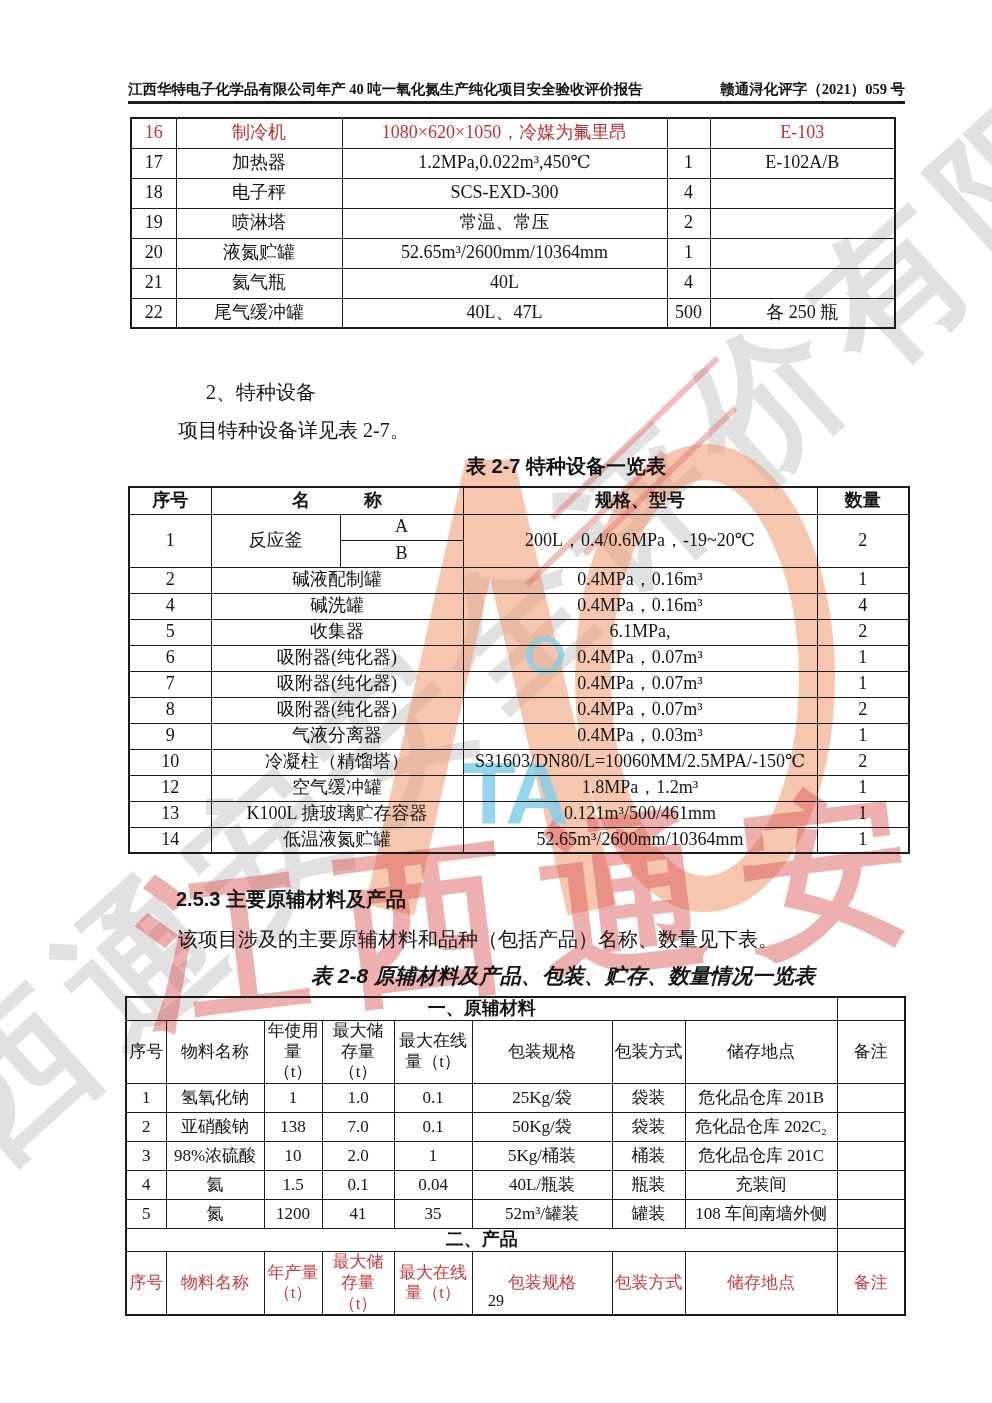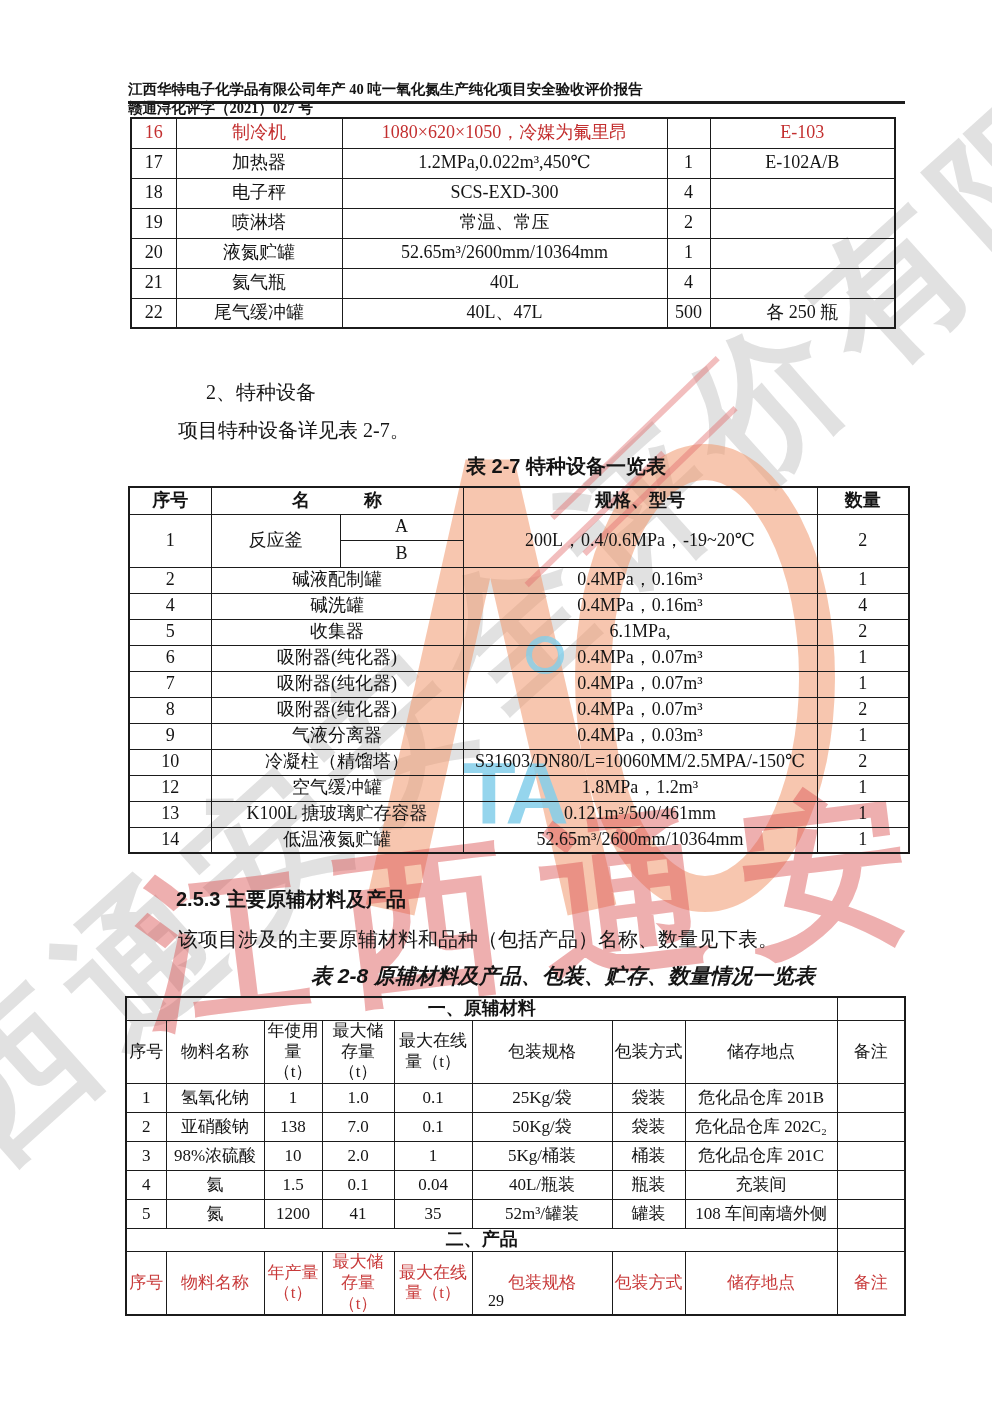--- a/index.html
+++ b/index.html
@@ -17,21 +17,21 @@
            font-weight:bold;font-size:168px;letter-spacing:34px;color:rgba(219,88,88,0.48);
            transform:rotate(-7deg);transform-origin:0 50%;white-space:nowrap;}
   .wm-redline{height:6px;background:rgba(226,110,110,0.45);transform:rotate(-44deg);}
   .wm-blue-ta{left:462px;top:742px;font-family:"Liberation Sans","DejaVu Sans",sans-serif;
            font-weight:bold;font-size:88px;letter-spacing:-4px;color:rgba(130,206,234,0.85);}
   .wm-blue-ring{left:526px;top:636px;width:26px;height:26px;border:6px solid rgba(130,206,234,0.8);
            border-radius:50%;}
 
   
   .phead{top:80px;left:128px;width:777px;font-size:14.5px;font-weight:bold;display:flex;
-         justify-content:space-between;white-space:nowrap;flex-direction:column;}
+         justify-content:space-between;white-space:nowrap;}
   .phead-rule{top:101px;left:128px;width:777px;height:3px;background:#1d1d1d;}
 
   
   table{border-collapse:collapse;table-layout:fixed;background:transparent;}
   td,th{border:1px solid #1b1b1b;text-align:center;vertical-align:middle;
         padding:0 2px;overflow:hidden;font-weight:normal;line-height:1.22;}
   .t1{font-size:18px;} .t1 tr{height:30px;}
   .t1 table,.t1{border:2px solid #1b1b1b;}
   .red-row td{color:#c32f2f;}
   .t27{font-size:18px;border:2px solid #1b1b1b;}
@@ -69,21 +69,21 @@
     <div class="abs wm-redline" style="left:520px;top:435px;width:230px;"></div>
     <div class="abs wm-redline" style="left:555px;top:478px;width:210px;"></div>
     <div class="abs wm-redline" style="left:500px;top:516px;width:190px;"></div>
     <div class="abs wm-red-seal">江西通安</div>
   </div>
 
   <div class="layer-content">
 
     <div class="abs phead">
       <span>江西华特电子化学品有限公司年产 40 吨一氧化氮生产纯化项目安全验收评价报告</span>
-      <span>赣通浔化评字（2021）027 号</span>
+      <span>赣通浔化评字（2021）059 号</span>
     </div>
     <div class="abs phead-rule"></div>
 
     <table class="abs t1" id="t1" style="left:130px;top:117px;width:764px;">
       <colgroup>
           <col style="width:45px">
           <col style="width:166px">
           <col style="width:325px">
           <col style="width:43px">
           <col style="width:185px">

